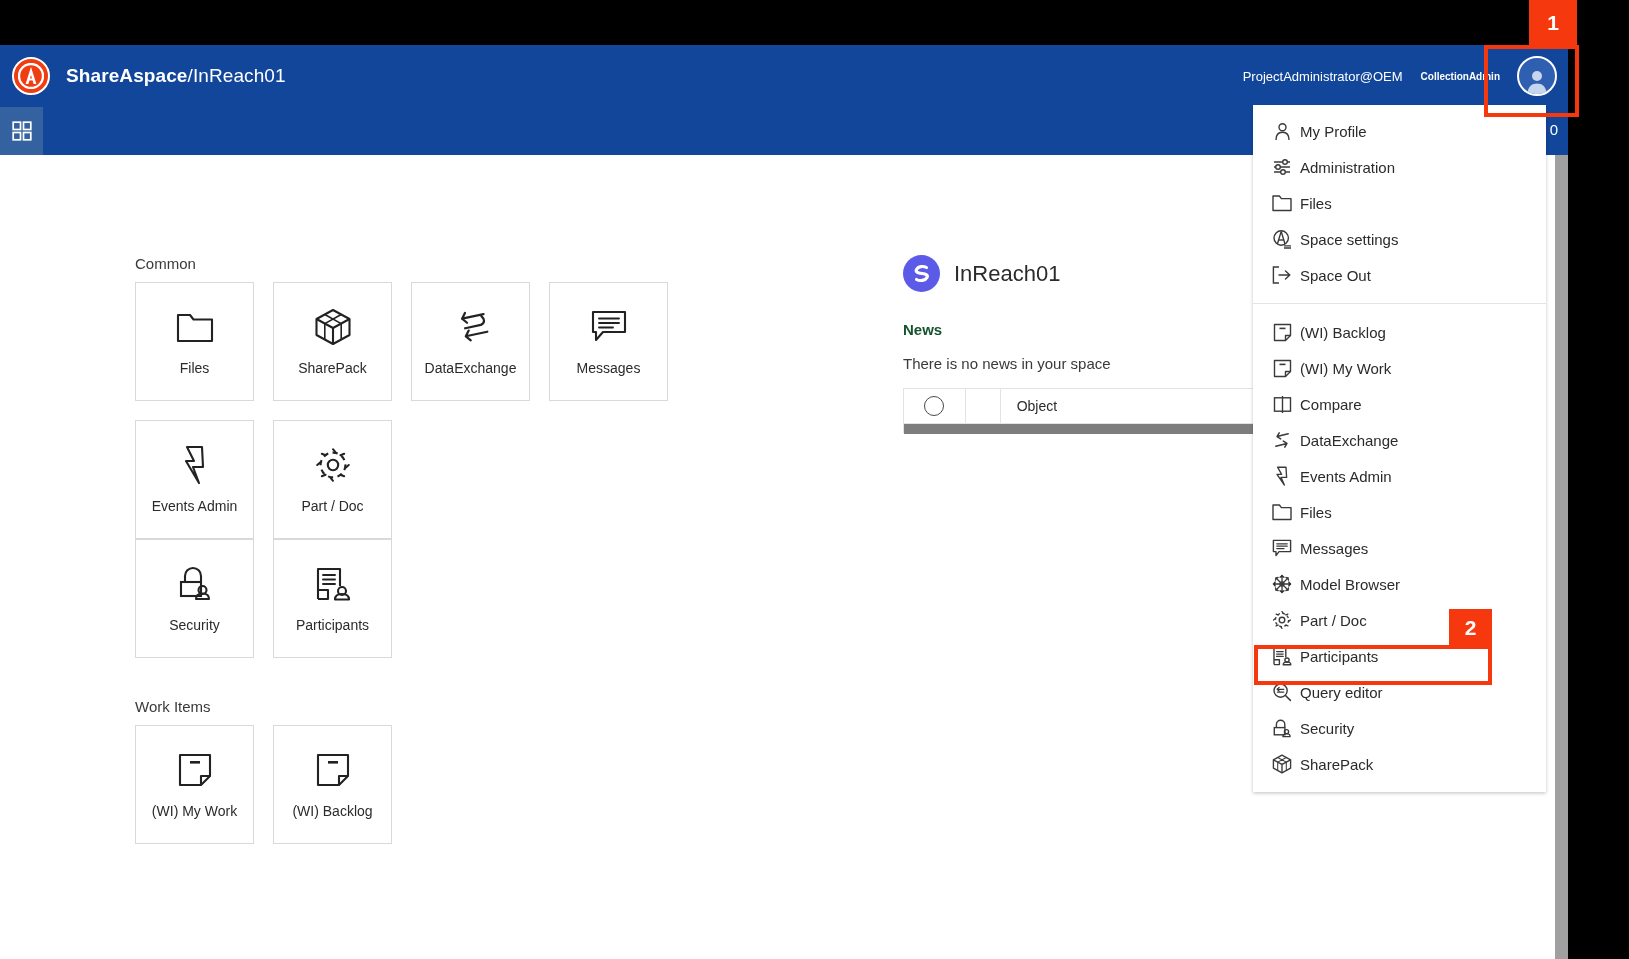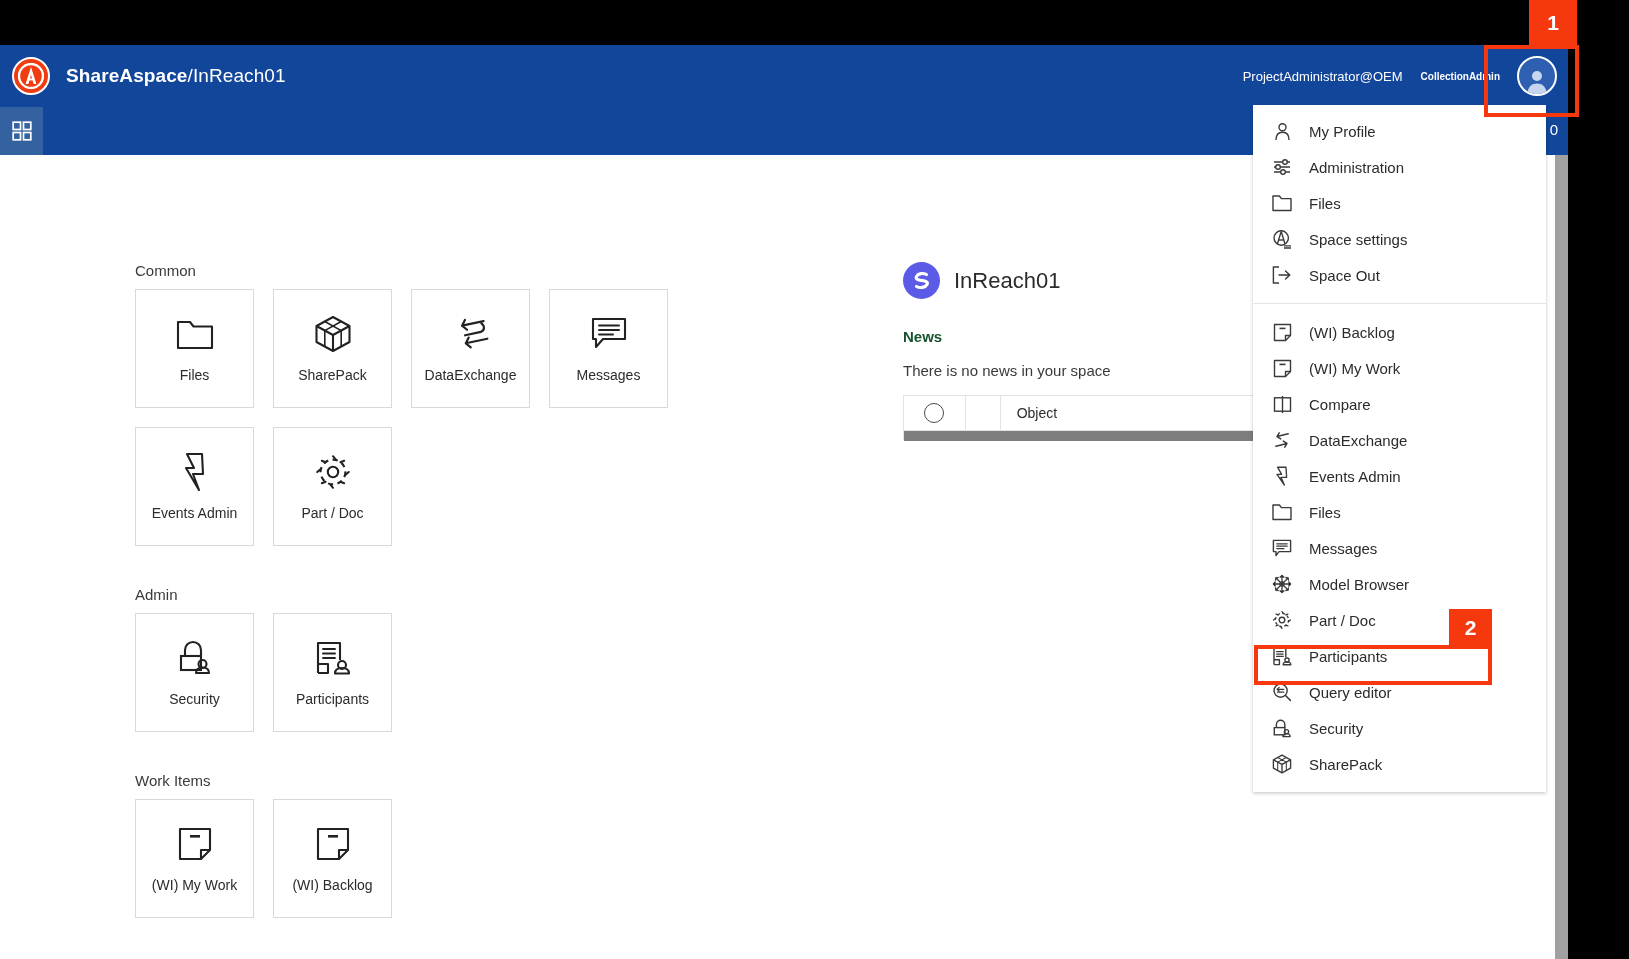--- a/index.html
+++ b/index.html
@@ -99,21 +99,21 @@
     background:#34619f;
     display:flex;align-items:center;justify-content:center;
   }
   .nav-count {
     position:absolute; right: 10px; top: 14px;
     color:#ffffff; font-size: 15px;
   }
 
   
   .content {
-    position:absolute; left:0; top:124px;
+    position:absolute; left:0; top:117px;
     width:1568px; height:587px;
     background:#ffffff;
   }
 
   
   .tiles-col {
     position:absolute; left:135px; top:93px;
     width:700px;
   }
   .group-title {
@@ -186,21 +186,21 @@
     position:absolute;
     left:1253px; top:105px;
     width:293px;
     background:#ffffff;
     box-shadow: 0 1.6px 3.6px rgba(0,0,0,.22), 0 0.3px 0.9px rgba(0,0,0,.18);
     padding: 8px 0 10px 0;
     z-index: 40;
   }
   .menu-item {
     height: 36px; display:flex; align-items:center;
-    padding-left: 18px; gap: 16px;
+    padding-left: 18px; gap: 7px;
     cursor: default;
   }
   .menu-item .mi-icon {
     width:22px; height:22px; display:flex;align-items:center;justify-content:center;
     flex:0 0 22px;
   }
   .menu-item .mi-label {
     font-size:15px; color:#2b2b2b; white-space:nowrap;
   }
   .menu-sep {
@@ -353,21 +353,20 @@
                 <circle cx="19" cy="19" r="5.2" fill="none" stroke="#222" stroke-width="2.1"></circle>
                 <path d="M19 3.2 L21.6 6.4 M19 34.8 L16.4 31.6 M3.2 19 L6.4 16.4 M34.8 19 L31.6 21.6
                          M7.8 7.8 L11.6 9.2 M30.2 30.2 L26.4 28.8 M7.8 30.2 L11.6 28.8 M30.2 7.8 L26.4 9.2" fill="none" stroke="#222" stroke-width="2" stroke-linecap="round"></path>
                 <circle cx="19" cy="19" r="12.4" fill="none" stroke="#222" stroke-width="2.1" stroke-dasharray="5.2 4.4"></circle>
               </svg>
             </div>
             <div class="tile-label">Part / Doc</div>
           </div>
         </div>
 
-        <div class="group-title spaced">Admin</div>
         <div class="tiles-row">
           <div class="tile">
             <div class="tile-icon">
               <svg width="36" height="38" viewBox="0 0 36 38" aria-hidden="true">
                 <path d="M8 17 L8 11 A8 8 0 0 1 24 11 L24 17" fill="none" stroke="#222" stroke-width="2.1"></path>
                 <rect x="4" y="17" width="20" height="14" fill="none" stroke="#222" stroke-width="2.1"></rect>
                 <circle cx="25.5" cy="25" r="4" fill="none" stroke="#222" stroke-width="2.1"></circle>
                 <path d="M19 34 C19 30 22 28.5 25.5 28.5 C29 28.5 32 30 32 34 Z" fill="none" stroke="#222" stroke-width="2.1" stroke-linejoin="round"></path>
               </svg>
             </div>

